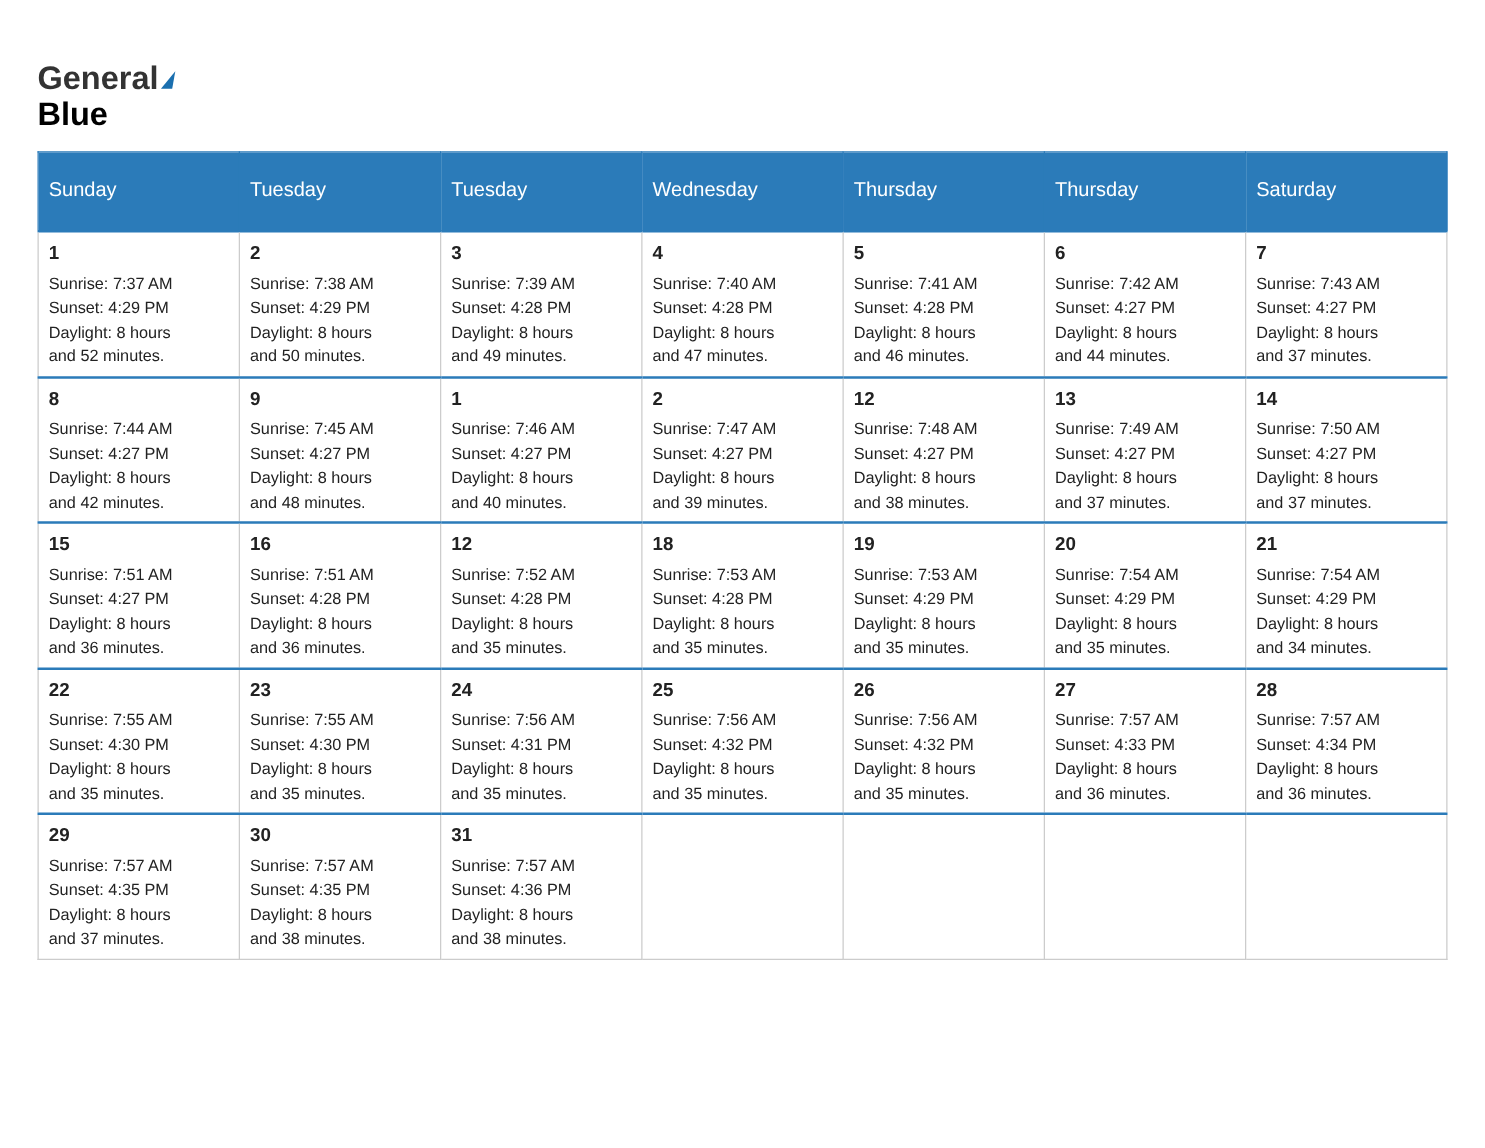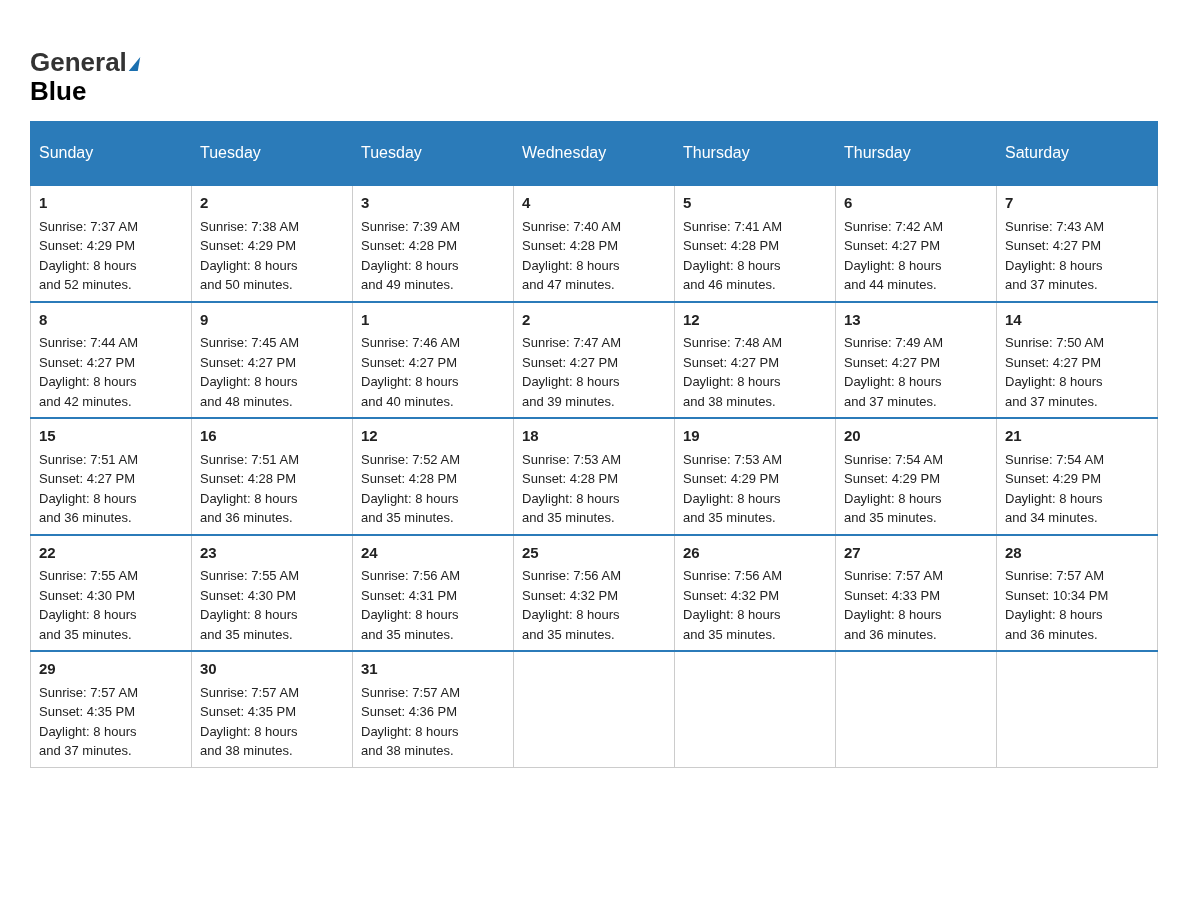--- a/index.html
+++ b/index.html
@@ -310,21 +310,21 @@
         <td>
         <div class="day-number">27</div>
         <div class="day-info">Sunrise: 7:57 AM</div>
         <div class="day-info">Sunset: 4:33 PM</div>
         <div class="day-info">Daylight: 8 hours</div>
       <div class="day-info">and 36 minutes.</div>
         </td>
         <td>
         <div class="day-number">28</div>
         <div class="day-info">Sunrise: 7:57 AM</div>
-        <div class="day-info">Sunset: 10:34 PM</div>
+        <div class="day-info">Sunset: 4:34 PM</div>
         <div class="day-info">Daylight: 8 hours</div>
       <div class="day-info">and 36 minutes.</div>
         </td>
       </tr>
       <tr>
         <td>
         <div class="day-number">29</div>
         <div class="day-info">Sunrise: 7:57 AM</div>
         <div class="day-info">Sunset: 4:35 PM</div>
         <div class="day-info">Daylight: 8 hours</div>

